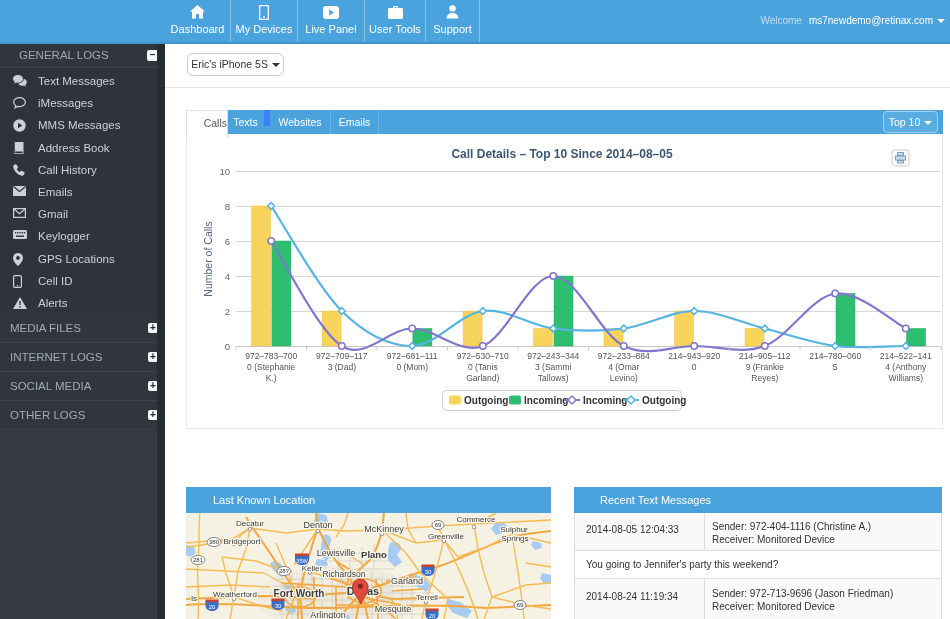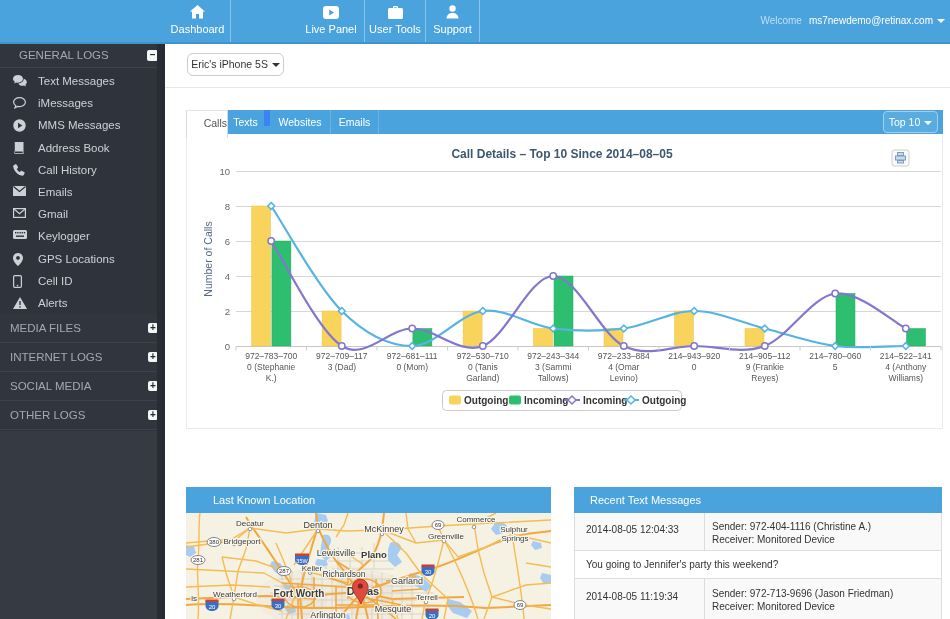--- a/index.html
+++ b/index.html
@@ -36,21 +36,21 @@
 <body>
 <div id="page">
 
 <div id="navbar"></div>
 <div class="navitem" style="left:165px; width:66px;">
   <div class="ic"><svg width="15" height="14" viewBox="0 0 15 14">
           <path d="M7.5 0L0 6.5h2v7h4v-4.4h3V13.5h4v-7h2z" fill="#fff"></path>
         </svg></div>
   <div class="tx">Dashboard</div>
 </div>
-<div class="navitem" style="left:231px; width:67px;margin-top:47px;">
+<div class="navitem" style="left:231px; width:67px;">
   <div class="ic"><svg width="10" height="15" viewBox="0 0 10 15">
           <rect x="0.5" y="0.5" width="9" height="14" rx="1.5" fill="none" stroke="#fff" stroke-width="1.6"></rect>
           <circle cx="5" cy="12" r="0.9" fill="#fff"></circle>
         </svg></div>
   <div class="tx">My Devices</div>
 </div>
 <div class="navitem" style="left:298px; width:67px;">
   <div class="ic"><svg width="16" height="13" viewBox="0 0 16 13">
           <rect x="0" y="0" width="16" height="13" rx="3" fill="#fff"></rect>
           <path d="M6.2 3.6L11 6.5L6.2 9.4z" fill="#4ba3dd"></path>
@@ -489,28 +489,28 @@
           <text x="0" y="3.5" font-size="6" fill="#fff" text-anchor="middle">20</text>
         </g>
   </g>
 
   <g>
     <path d="M175 91 C 171.5 83, 166.5 80.5, 166.5 74 a7.8 7.8 0 1 1 15.6 0 c0 6.5 -4.1 9 -7.1 17 z" fill="#de4b3e" stroke="#9c2b22" stroke-width="0.8"></path>
     <circle cx="174.3" cy="73" r="2.6" fill="#7e261f"></circle>
   </g>
 </svg>
 
-<div class="abs" style="left:574px; top:487px; width:368px; height:26px; background:#4ba3dd; color:#fff; font-size:11px; line-height:26px; padding-left:16px;">Recent Text Messages</div>
+<div class="abs" style="left:574px; top:487px; width:368px; height:26px; background:#4ba3dd; color:#fff; font-size:11px; line-height:26px; padding-left:26px;">Recent Text Messages</div>
 <div class="abs" style="left:574px; top:513px; width:368px; height:106px; font-size:10px; color:#333; background:#fff; border-left:1px solid #ddd; border-right:1px solid #ddd;">
   <div style="position:relative; height:38px; background:#f9f9f9; border-bottom:1px solid #ddd;">
     <div style="position:absolute; left:11px; top:11px;">2014-08-05 12:04:33</div>
     <div style="position:absolute; left:129px; top:0; bottom:0; width:1px; background:#ddd;"></div>
     <div style="position:absolute; left:137px; top:7px; line-height:13px;">Sender: 972-404-1116 (Christine A.)<br>Receiver: Monitored Device</div>
   </div>
   <div style="position:relative; height:28px; border-bottom:1px solid #ddd; line-height:28px; padding-left:11px;">You going to Jennifer's party this weekend?</div>
   <div style="position:relative; height:40px; background:#f9f9f9;">
-    <div style="position:absolute; left:11px; top:12px;">2014-08-05 11:19:34</div>
+    <div style="position:absolute; left:11px; top:12px;">2014-08-24 11:19:34</div>
     <div style="position:absolute; left:129px; top:0; bottom:0; width:1px; background:#ddd;"></div>
     <div style="position:absolute; left:137px; top:8px; line-height:13px;">Sender: 972-713-9696 (Jason Friedman)<br>Receiver: Monitored Device</div>
   </div>
 </div>
 
 </div>
 
 </body></html>

